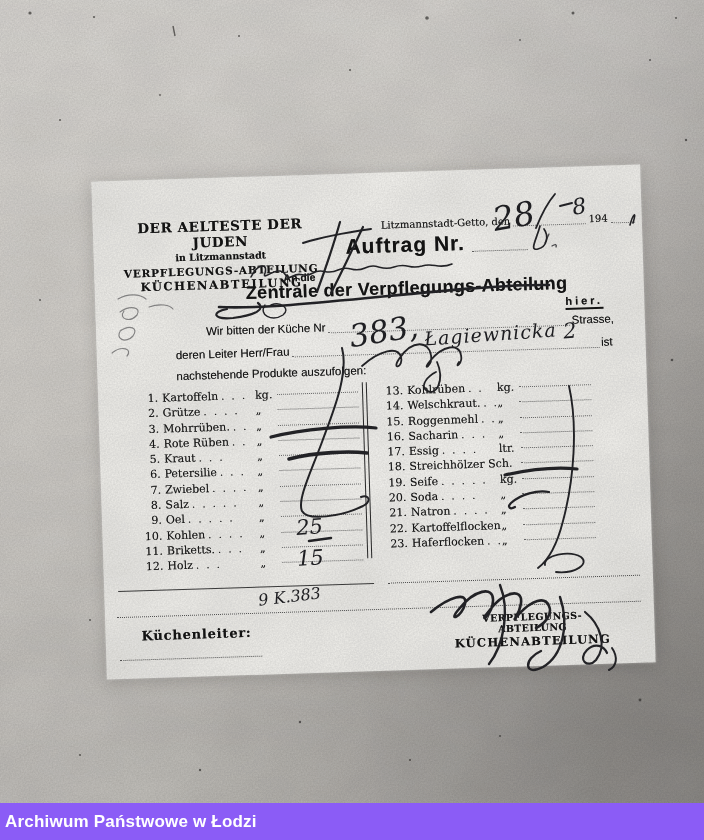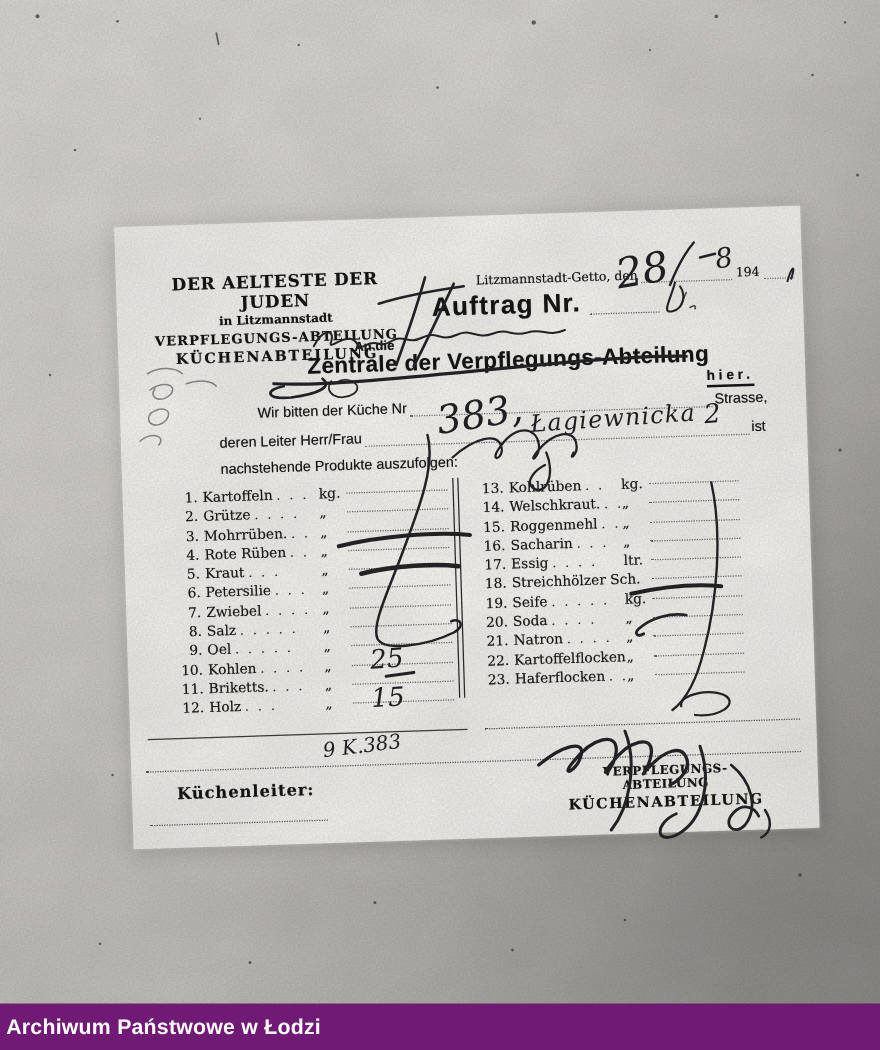--- a/index.html
+++ b/index.html
@@ -79,21 +79,21 @@
   .dept span{position:static;display:block;font-weight:bold;}
   .dept .d1{font-size:9.5px;letter-spacing:0.4px;}
   .dept .d2{font-size:11.5px;letter-spacing:1.2px;margin-top:1px;}
   
   .hand{position:absolute;left:0;top:0;z-index:2;pointer-events:none;}
   .grain{position:absolute;left:0;top:0;z-index:3;pointer-events:none;}
   .hw-ink{stroke:#26262a;fill:none;stroke-linecap:round;stroke-linejoin:round;}
   .hw-text{fill:#222226;font-family:"DejaVu Serif",serif;font-style:italic;}
   
   .caption-bar{
-    position:absolute;left:0;bottom:0;width:704px;height:37px;background:#701a75;
+    position:absolute;left:0;bottom:0;width:704px;height:37px;background:#8b5cf6;
     display:flex;align-items:center;z-index:5;
   }
   .caption-bar span{color:#fff;font-weight:bold;font-size:17px;margin-left:5px;letter-spacing:0.2px;}
 </style>
 </head>
 <body>
 
 <div class="photo">
 
   <div class="paper ink">

